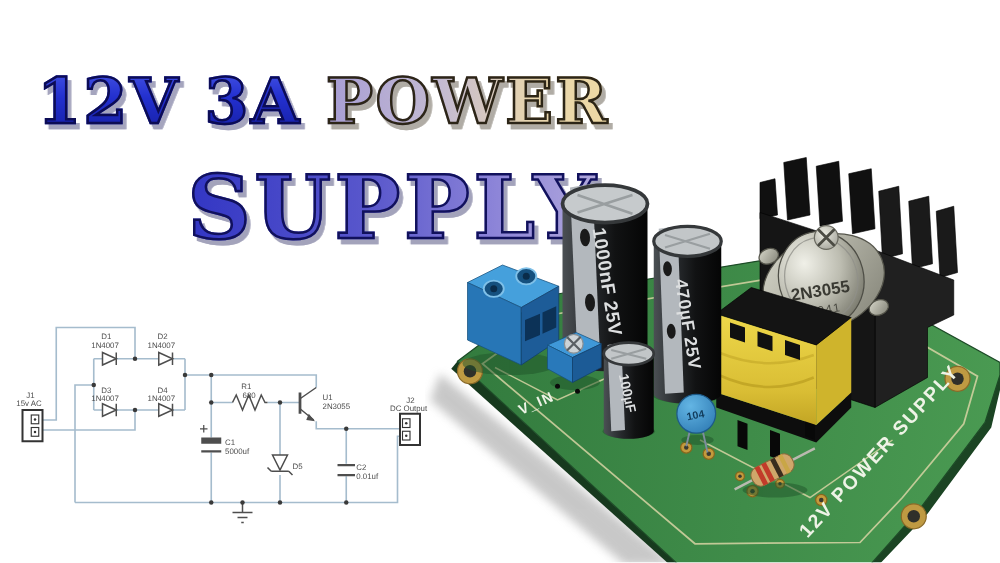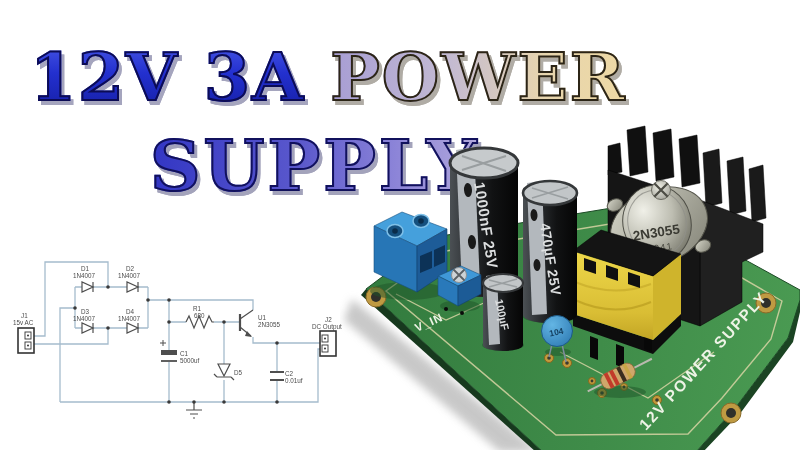--- a/index.html
+++ b/index.html
@@ -2,21 +2,21 @@
 <html><head>
 <meta charset="utf-8">
 <style>
   html,body{margin:0;padding:0;}
   body{width:800px;height:450px;position:relative;overflow:hidden;background:#ffffff;
        font-family:"Liberation Sans",sans-serif;}
   .stage{position:absolute;inset:0;width:800px;height:450px;}
   
   .title-line{position:absolute;white-space:nowrap;font-family:"DejaVu Serif",serif;
               font-weight:700;line-height:1;}
-  .title-line1{left:30px;top:44px;font-size:66px;letter-spacing:2px;}
+  .title-line1{left:30px;top:56px;font-size:50px;letter-spacing:2px;}
   .title-line2{left:150px;top:131px;font-size:70px;letter-spacing:3px;}
   .w-blue{background:linear-gradient(180deg,#4b5ae8 0%,#2330cf 45%,#141da0 100%);
           -webkit-background-clip:text;background-clip:text;color:transparent;
           -webkit-text-stroke:2px #0c0c55;
           filter:drop-shadow(3px 4px 0 rgba(55,55,110,.45));}
   .w-grad{background:linear-gradient(90deg,#a79dd4 0%,#c3bad2 40%,#e7d5ae 72%,#eed9a4 100%);
           -webkit-background-clip:text;background-clip:text;color:transparent;
           -webkit-text-stroke:2px #2c2517;
           filter:drop-shadow(3px 4px 0 rgba(80,70,55,.45));}
   .w-supply{background:linear-gradient(90deg,#3236c4 0%,#5a58cc 45%,#8d85d8 75%,#b2a9dc 100%);

